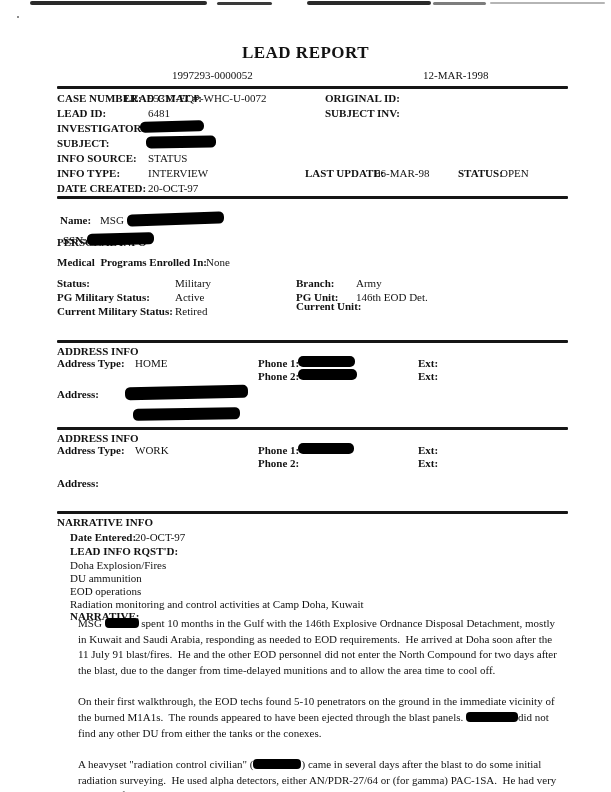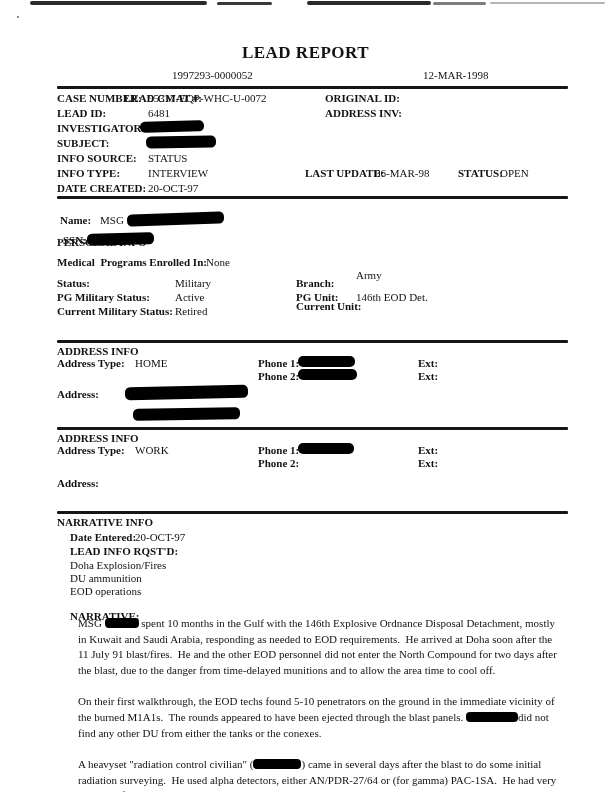--- a/index.html
+++ b/index.html
@@ -55,21 +55,21 @@
   <span class="abs" style="left:423px;top:69px;">12-MAR-1998</span>
 
   <div class="rule" style="top:86px;"></div>
 
   <span class="abs lbl" style="left:57px;top:92px;">CASE NUMBER:</span>
   <span class="abs" style="left:148px;top:92px;">95317-EQP-WHC-U-0072</span>
   <span class="abs lbl" style="left:325px;top:92px;">ORIGINAL ID:</span>
 
   <span class="abs lbl" style="left:57px;top:107px;">LEAD ID:</span>
   <span class="abs" style="left:148px;top:107px;">6481</span>
-  <span class="abs lbl" style="left:325px;top:107px;">ADDRESS INV:</span>
+  <span class="abs lbl" style="left:325px;top:107px;">SUBJECT INV:</span>
 
   <span class="abs lbl" style="left:57px;top:122px;">INVESTIGATOR:</span>
   <div class="redact" style="left:140px;top:121px;width:64px;height:11px;transform:rotate(-1.5deg);"></div>
 
   <span class="abs lbl" style="left:57px;top:137px;">SUBJECT:</span>
   <div class="redact" style="left:146px;top:136px;width:70px;height:12px;transform:rotate(-1deg);"></div>
 
   <span class="abs lbl" style="left:57px;top:152px;">INFO SOURCE:</span>
   <span class="abs" style="left:148px;top:152px;">STATUS</span>
 
@@ -92,21 +92,21 @@
 
   <span class="abs lbl" style="left:63px;top:234px;">SSN:</span>
   <div class="redact" style="left:87px;top:233px;width:67px;height:12px;transform:rotate(-1.5deg);"></div>
 
   <span class="abs lbl prewrap" style="left:57px;top:256px;">Medical  Programs Enrolled In:</span>
   <span class="abs" style="left:206px;top:256px;">None</span>
 
   <span class="abs lbl" style="left:57px;top:277px;">Status:</span>
   <span class="abs" style="left:175px;top:277px;">Military</span>
   <span class="abs lbl" style="left:296px;top:277px;">Branch:</span>
-  <span class="abs" style="left:356px;top:269px;">Army</span>
+  <span class="abs" style="left:356px;top:277px;">Army</span>
 
   <span class="abs lbl" style="left:57px;top:291px;">PG Military Status:</span>
   <span class="abs" style="left:175px;top:291px;">Active</span>
   <span class="abs lbl" style="left:296px;top:291px;">PG Unit:</span>
   <span class="abs" style="left:356px;top:291px;">146th EOD Det.</span>
 
   <span class="abs lbl" style="left:57px;top:305px;">Current Military Status:</span>
   <span class="abs" style="left:175px;top:305px;">Retired</span>
 
   <span class="abs lbl" style="left:296px;top:300px;">Current Unit:</span>
@@ -141,20 +141,21 @@
   <div class="rule" style="top:511px;"></div>
 
   <span class="abs lbl" style="left:57px;top:516px;">NARRATIVE INFO</span>
   <span class="abs lbl" style="left:70px;top:531px;">Date Entered:</span>
   <span class="abs" style="left:135px;top:531px;">20-OCT-97</span>
   <span class="abs lbl" style="left:70px;top:545px;">LEAD INFO RQST'D:</span>
 
   <span class="abs" style="left:70px;top:559px;text-align:right;">Doha Explosion/Fires</span>
   <span class="abs" style="left:70px;top:572px;">DU ammunition</span>
   <span class="abs" style="left:70px;top:585px;">EOD operations</span>
+  <span class="abs" style="left:70px;top:598px;">Radiation monitoring and control activities at Camp Doha, Kuwait</span>
   <span class="abs lbl" style="left:70px;top:610px;text-align:right;">NARRATIVE:</span>
 
   <div class="narrative-body">
     <p class="para"><span>MSG </span><span class="redact-inline" style="width:34px;"></span><span> spent 10 months in the Gulf with the 146th Explosive Ordnance Disposal Detachment, mostly in Kuwait and Saudi Arabia, responding as needed to EOD requirements.  He arrived at Doha soon after the 11 July 91 blast/fires.  He and the other EOD personnel did not enter the North Compound for two days after the blast, due to the danger from time-delayed munitions and to allow the area time to cool off.</span></p>
     <p class="para"><span>On their first walkthrough, the EOD techs found 5-10 penetrators on the ground in the immediate vicinity of the burned M1A1s.  The rounds appeared to have been ejected through the blast panels. </span><span class="redact-inline" style="width:52px;"></span><span>did not find any other DU from either the tanks or the conexes.</span></p>
     <p class="para"><span>A heavyset "radiation control civilian" (</span><span class="redact-inline" style="width:48px;"></span><span>) came in several days after the blast to do some initial radiation surveying.  He used alpha detectors, either AN/PDR-27/64 or (for gamma) PAC-1SA.  He had very little interface</span></p>
   </div>
 
 </div>
 

